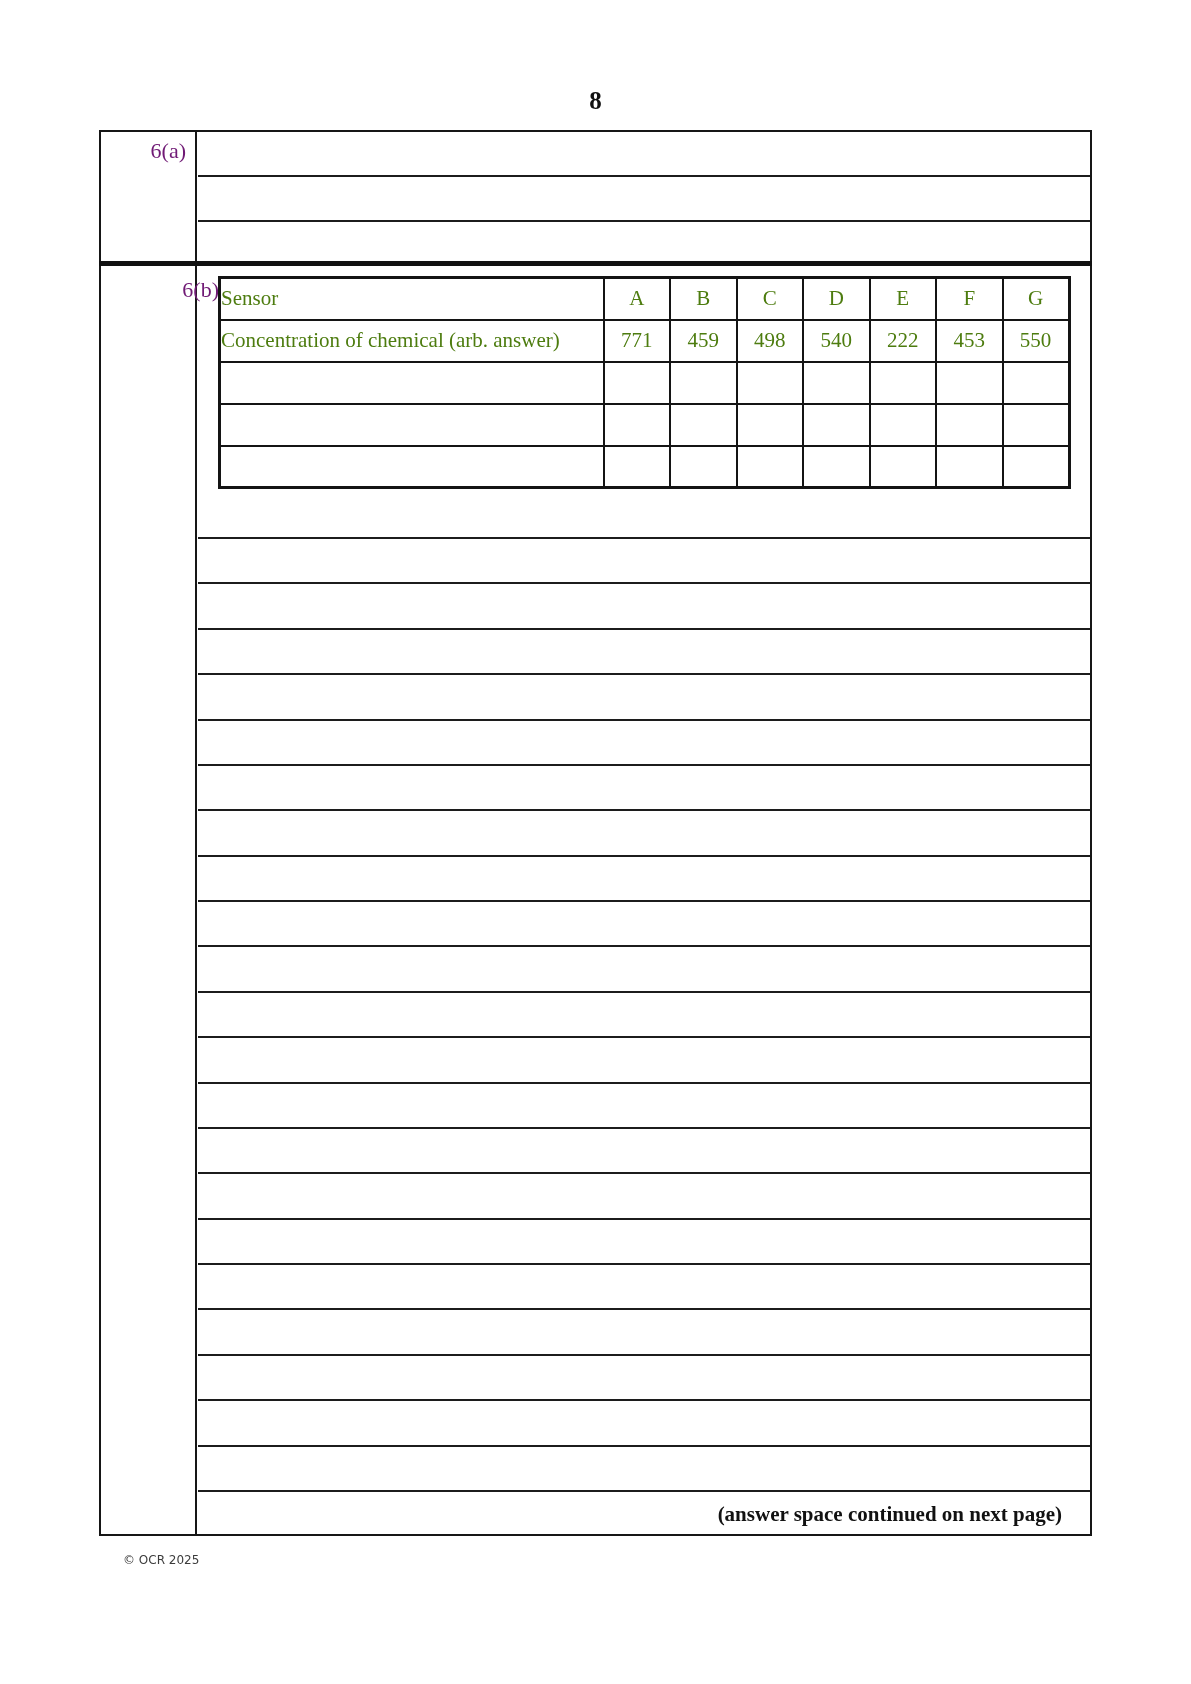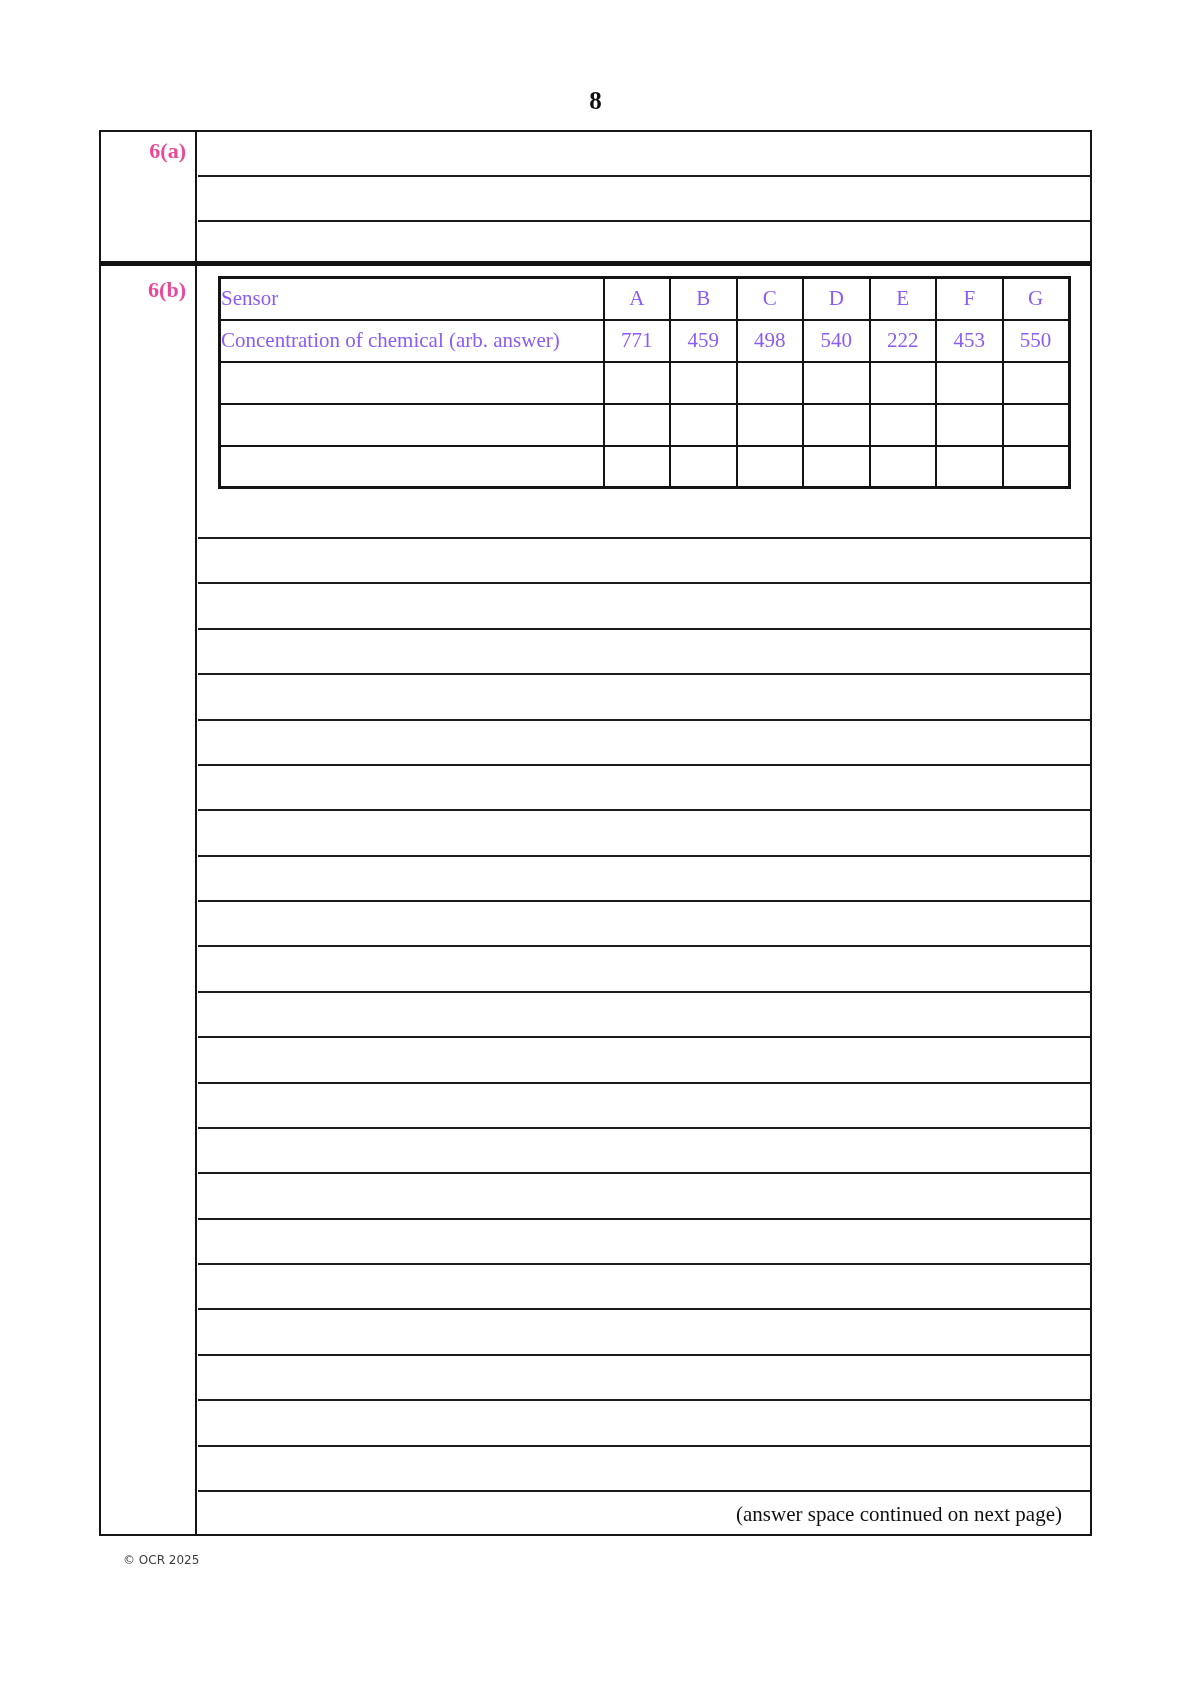--- a/index.html
+++ b/index.html
@@ -52,26 +52,26 @@
     width: 993px;
     height: 5px;
     background: #111;
   }
   .q-label {
     position: absolute;
     left: 99px;
     width: 87px;
     text-align: right;
     font-size: 22px;
-    font-weight: bold;
+    font-weight: normal;
     line-height: 22px;
-    color: #ec4899;
+    color: #701a75;
   }
   .q-label.a { top: 140px; }
-  .q-label.b { top: 279px; }
+  .q-label.b { top: 279px; padding-left: 33px; }
   .hline {
     position: absolute;
     left: 0;
     width: 892px;
     height: 2px;
     background: #1c1c1c;
   }
   .lines-6a, .lines-6b {
     position: absolute;
     left: 198px;
@@ -81,21 +81,21 @@
     pointer-events: none;
   }
   table.sensor-table {
     position: absolute;
     left: 218px;
     top: 276px;
     width: 851px;
     border-collapse: collapse;
     table-layout: fixed;
     font-size: 21px;
-    color: #8b5cf6;
+    color: #4d7c0f;
   }
   table.sensor-table td {
     border: 2px solid #141414;
     height: 42px;
     padding: 0;
     vertical-align: middle;
     box-sizing: border-box;
     white-space: nowrap;
     overflow: visible;
   }
@@ -114,21 +114,21 @@
     left: 198px;
     top: 1492px;
     width: 878px;
     height: 44px;
     display: flex;
     align-items: center;
     justify-content: flex-end;
     padding-right: 14px;
     box-sizing: border-box;
     font-size: 21px;
-    font-weight: normal;
+    font-weight: bold;
     color: #111;
     padding-left: 40px;
   }
   .footer {
     position: absolute;
     left: 123px;
     top: 1553px;
     font-family: "DejaVu Sans", "Liberation Sans", sans-serif;
     font-size: 12px;
     color: #3c3c3c;

